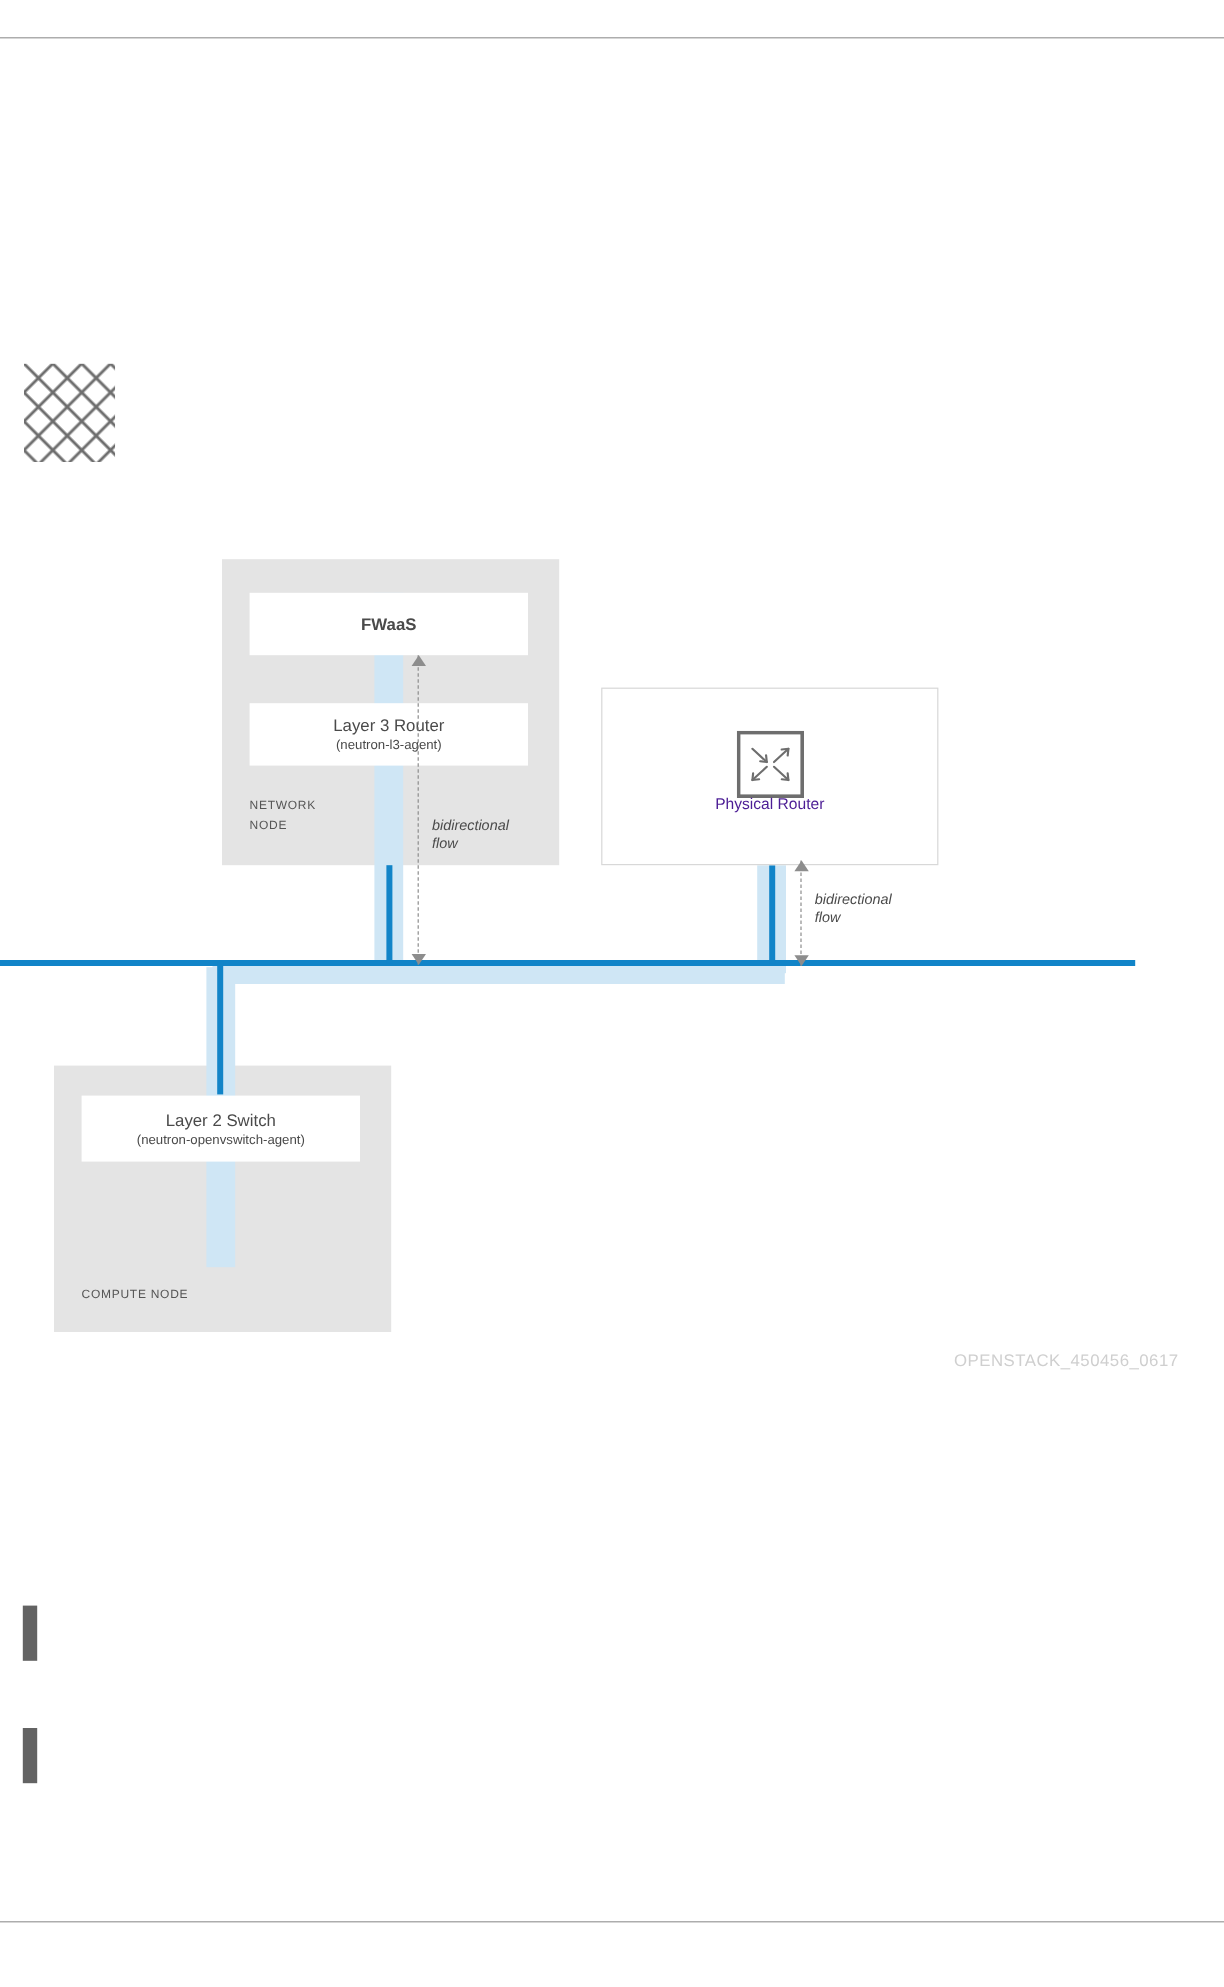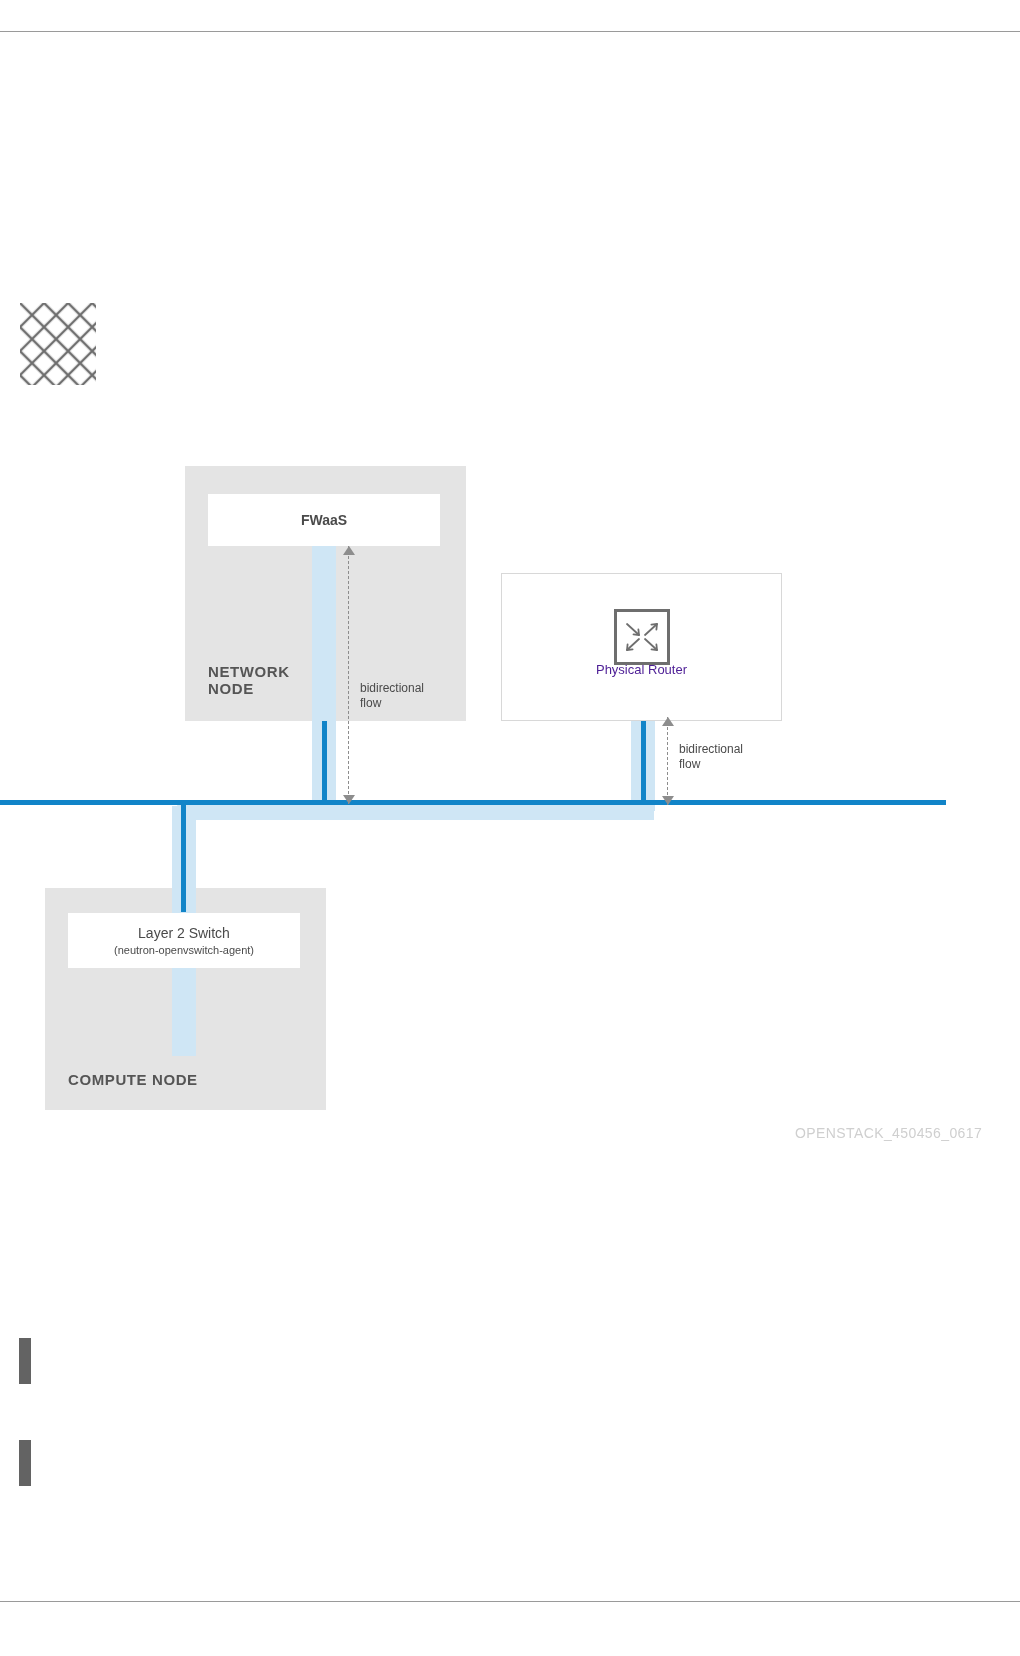--- a/index.html
+++ b/index.html
@@ -57,22 +57,22 @@
   
   .node-box {
     position: absolute;
     background: #e4e4e4;
   }
   .node-box.network { left: 185px; top: 466px;  width: 281px; height: 255px; }
   .node-box.compute { left: 45px;  top: 888px;  width: 281px; height: 222px; }
 
   .node-label {
     position: absolute;
-    font-size: 15px;
-    font-weight: bold;
+    font-size: 10px;
+    font-weight: normal;
     letter-spacing: 0.6px;
     color: #555555;
     line-height: 17px;
     white-space: pre-line;
   }
   .node-label.network { left: 208px; top: 663px; }
   .node-label.compute { left: 68px;  top: 1071px; text-align: center; }
 
   
   .card {
@@ -178,20 +178,21 @@
     height: 0;
     border-left: 6px solid transparent;
     border-right: 6px solid transparent;
   }
   .flow .arrow.up   { border-bottom: 9px solid #8d8d8d; }
   .flow .arrow.down { border-top: 9px solid #8d8d8d; }
   .flow .flow-text {
     position: absolute;
     left: 12px;
     font-size: 12px;
+    font-style: italic;
     color: #4a4a4a;
     line-height: 15px;
     white-space: pre-line;
   }
 
   
   .flow.a { left: 348px; top: 546px; height: 260px; }
   .flow.a .flow-line { height: 258px; }
   .flow.a .arrow.up   { top: 0px; }
   .flow.a .arrow.down { top: 249px; }
@@ -247,20 +248,24 @@
 
   <div class="wire bus"></div>
   <div class="wire net-v"></div>
   <div class="wire pr-v"></div>
   <div class="wire cmp-v"></div>
 
   <div class="card fwaas">
     <div class="card-title">FWaaS</div>
   </div>
 
+  <div class="card l3router">
+    <div class="card-title">Layer 3 Router</div>
+    <div class="card-sub">(neutron-l3-agent)</div>
+  </div>
 
   <div class="node-label network">NETWORK
 NODE</div>
 
   <div class="card l2switch">
     <div class="card-title">Layer 2 Switch</div>
     <div class="card-sub">(neutron-openvswitch-agent)</div>
   </div>
 
 

